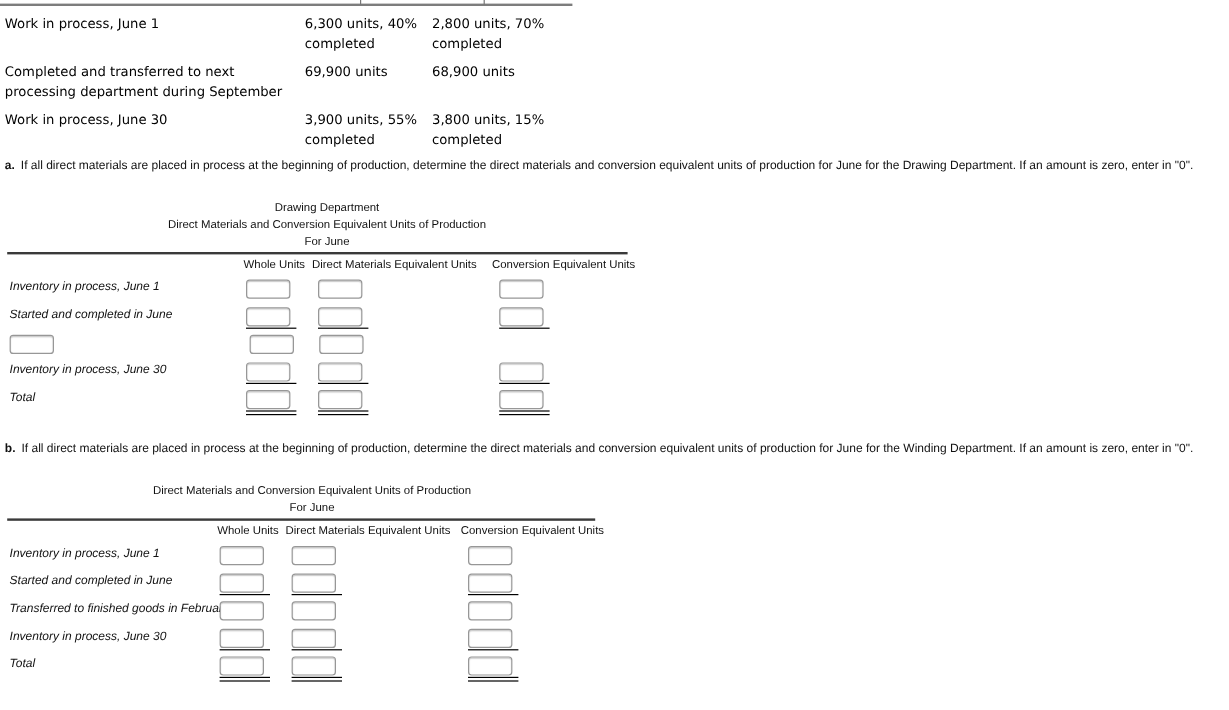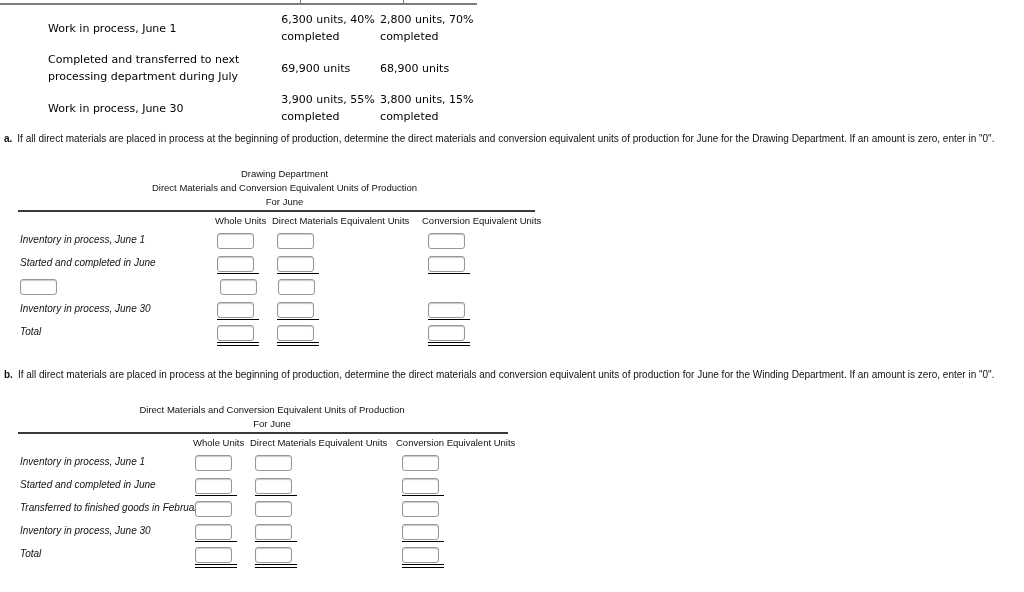--- a/index.html
+++ b/index.html
@@ -8,31 +8,31 @@
     width:1024px; height:592px; overflow:hidden; position:relative;
     font-family:"Liberation Sans", sans-serif; color:#000;
   }
   
   .topline { position:absolute; left:0; top:3px; width:477px; height:2px; background:#7d7d7d; }
   .tick { position:absolute; top:0; width:1px; height:4px; background:#777; }
   .tick.t1 { left:300px; }
   .tick.t2 { left:403px; }
   .summary { position:absolute; left:0; top:5px; width:520px;
     font-family:"DejaVu Sans", sans-serif; font-size:11px; line-height:17px; }
-  .srow { display:flex; align-items:center; margin-top:6px;padding-left:44px; }
+  .srow { display:flex; margin-top:6px; }
   .srow .slabel { width:254px; padding-left:4px; }
   .srow .sval1 { width:106px; }
   .srow .sval2 { width:150px; }
   
   .para { position:absolute; left:4px; width:1010px; font-size:10px; line-height:16px; color:#111; }
   .para .marker { font-weight:bold; margin-right:5px; }
   .para-a { top:131px; }
   .para-b { top:367px; }
   
-  .eqtable { position:absolute; left:18px; }
+  .eqtable { position:absolute; left:6px; }
   .eq-drawing { top:167px; }
   .eq-winding { top:403px; }
   .titles { text-align:center; font-size:9.5px; line-height:14px; color:#111; }
   .eq-drawing .titles { width:533px; }
   .eq-winding .titles { width:508px; }
   .heavy { border-top:2px solid #3a3a3a; margin-top:1px; }
   .eq-drawing .heavy { width:517px; }
   .eq-winding .heavy { width:490px; }
   .grid { display:grid; }
   .eq-drawing .grid { grid-template-columns:197px 57px 150px 129px; }
@@ -70,21 +70,21 @@
     <div class="sval1">
       <div>6,300 units, 40%</div>
       <div>completed</div>
     </div>
     <div class="sval2">
       <div>2,800 units, 70%</div>
       <div>completed</div>
     </div>
   </div>
   <div class="srow">
-    <div class="slabel">Completed and transferred to next processing department during July</div>
+    <div class="slabel">Completed and transferred to next processing department during September</div>
     <div class="sval1">
       <div>69,900 units</div>
     </div>
     <div class="sval2">
       <div>68,900 units</div>
     </div>
   </div>
   <div class="srow">
     <div class="slabel">Work in process, June 30</div>
     <div class="sval1">

